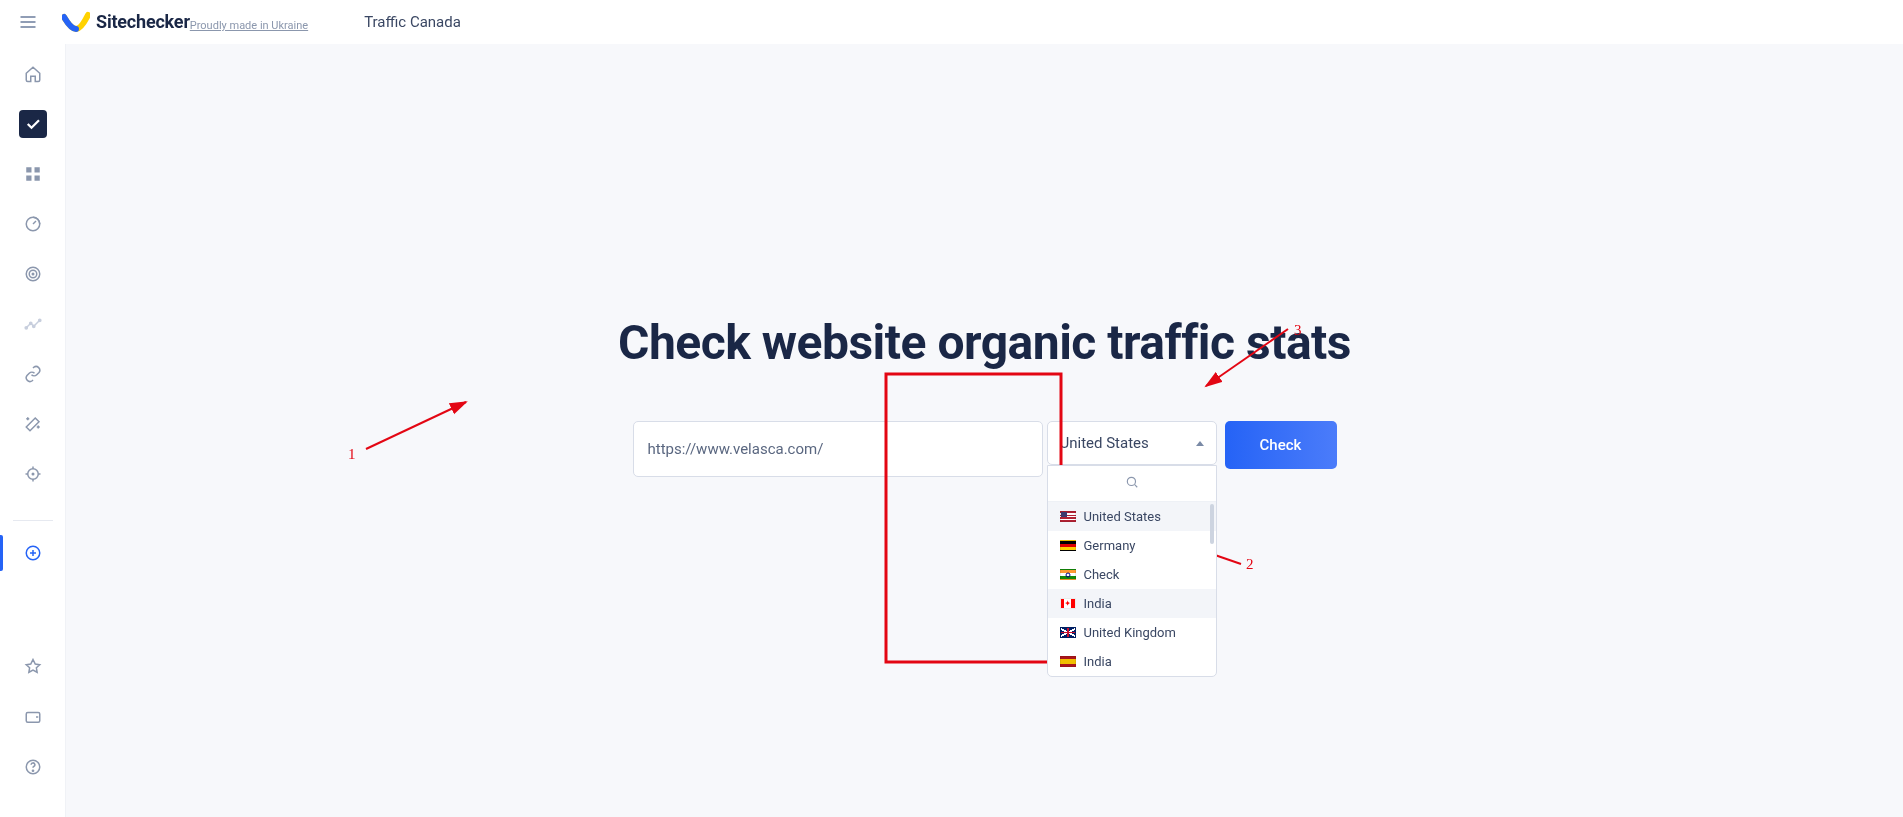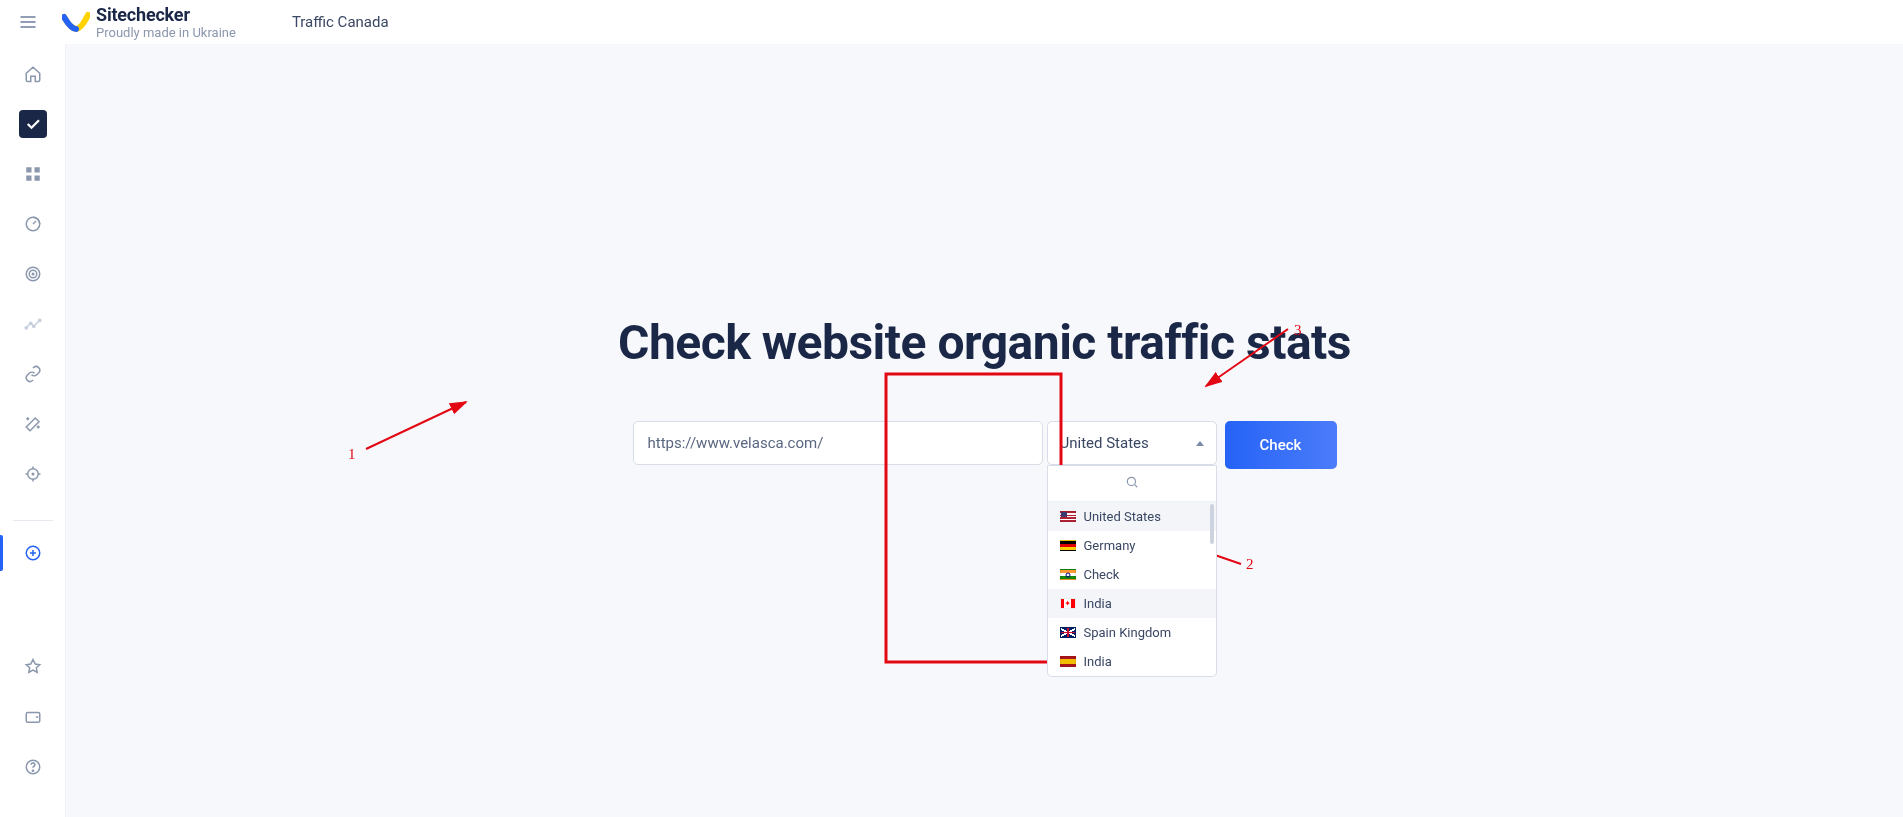--- a/index.html
+++ b/index.html
@@ -17,23 +17,23 @@
   display: flex; align-items: center; justify-content: center;
   color: #7a8aa6; cursor: pointer;
 }
 .hamburger svg { width: 20px; height: 20px; }
 .logo-wrap { display: flex; align-items: center; margin-left: 18px; }
 .logo-mark {
   width: 28px; height: 22px; margin-right: 6px;
   position: relative;
 }
 .logo-mark svg { width: 28px; height: 22px; }
-.logo-text { display: flex; flex-direction: column; line-height: 1; }
+.logo-text { display: flex; line-height: 1; align-items: flex-end; }
 .logo-title { font-weight: 700; font-size: 18px; color: #1a2746; letter-spacing: -0.2px; }
-.logo-sub { font-size: 13px; color: #8b97ad; margin-top: 2px; }
+.logo-sub { font-size: 11px; color: #8b97ad; margin-top: 2px; text-decoration: underline; }
 .page-label { margin-left: 56px; font-size: 15px; color: #3a4763; }
 
 .shell { display: flex; height: calc(100% - 44px); }
 .sidebar {
   width: 66px; background: #fff; border-right: 1px solid #f0f2f6;
   display: flex; flex-direction: column; align-items: center;
   padding-top: 16px;
 }
 .nav-item {
   width: 28px; height: 28px; margin-bottom: 22px;
@@ -55,21 +55,21 @@
   flex: 1; background: #f7f8fb; position: relative;
 }
 .content-inner { max-width: 1580px; margin: 0 auto; padding-top: 270px; text-align: center; }
 .hero-title { font-size: 48px; font-weight: 700; color: #1a2746; letter-spacing: -0.5px; }
 
 .search-row {
   margin-top: 50px;
   display: flex; justify-content: center; align-items: flex-start; gap: 4px;
 }
 .url-input {
-  width: 410px; height: 44px;
+  width: 410px; height: 56px;
   border: 1px solid #d8dde8; border-radius: 5px;
   padding: 0 14px; font-size: 15px; color: #5a6780; background: #fff;
   outline: none;
 }
 .url-input::placeholder { color: #9aa5ba; }
 
 .country-wrap { position: relative; }
 .country-select {
   width: 170px; height: 44px;
   border: 1px solid #d8dde8; border-radius: 5px;
@@ -287,21 +287,21 @@
                 <span>Check</span>
               </div>
               <div class="dd-item hover">
                 <span class="flag flag-ca">
                     <span class="leaf">✦</span>
                   </span>
                 <span>India</span>
               </div>
               <div class="dd-item">
                 <span class="flag flag-uk"></span>
-                <span>Spain Kingdom</span>
+                <span>United Kingdom</span>
               </div>
               <div class="dd-item">
                 <span class="flag flag-es"></span>
                 <span>India</span>
               </div>
             </div>
           </div>
         </div>
         <button class="check-btn">Check</button>
       </div>

